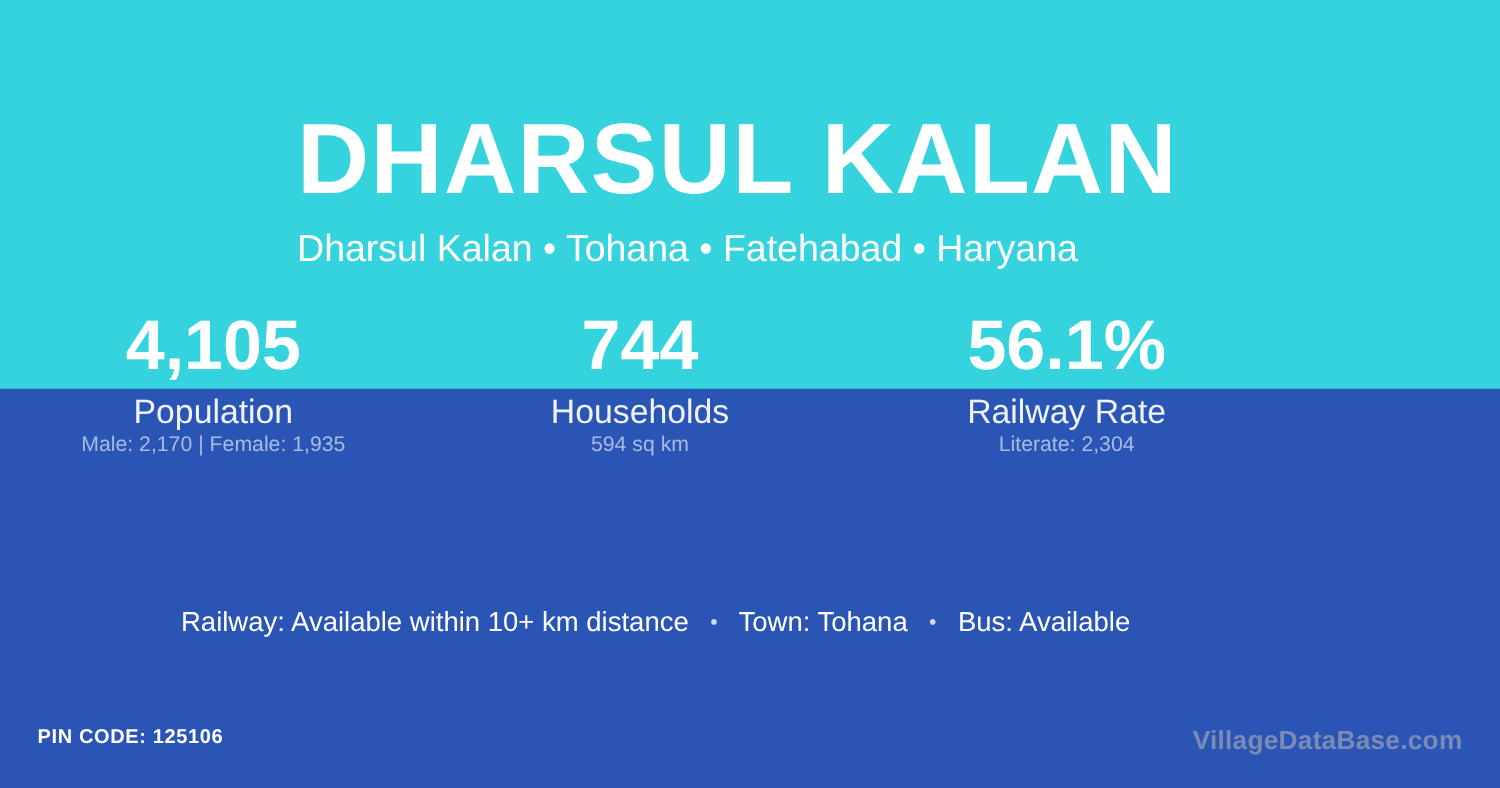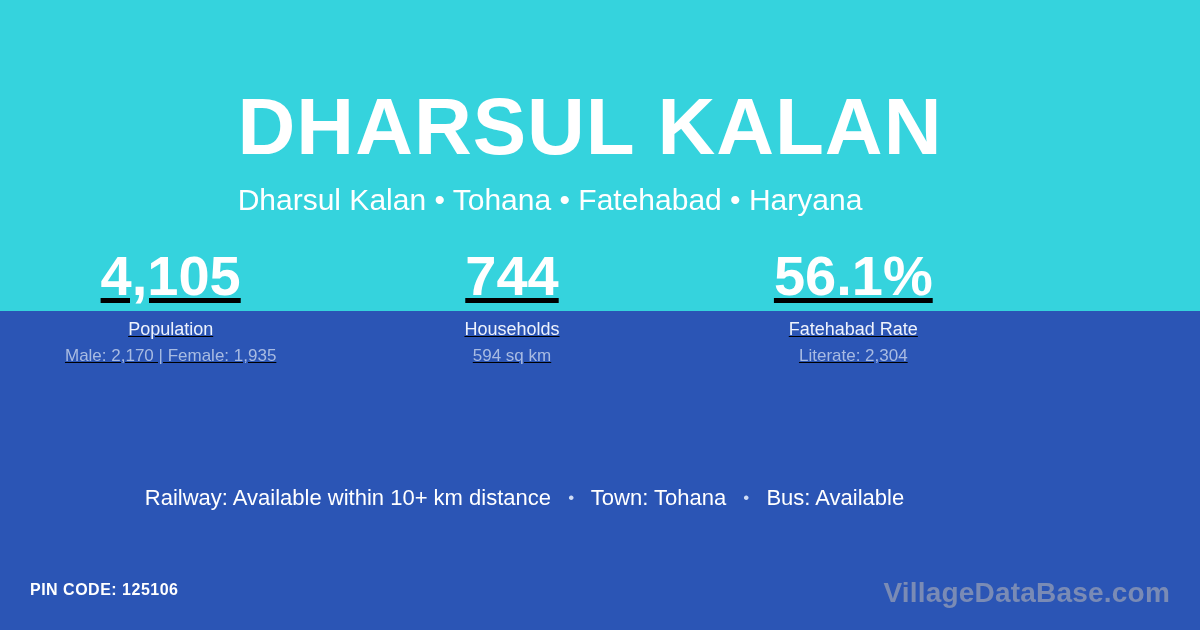--- a/index.html
+++ b/index.html
@@ -55,38 +55,37 @@
     white-space: nowrap;
   }
   
   .stats-row {
     position: absolute;
     left: 0;
     top: 245px;
     width: 1024px;
     height: 140px;
     display: flex;
-    text-decoration: underline;
   }
   .stat {
     flex: 1 1 0;
     text-align: center;
     position: relative;
   }
   .stat-value {
     font-size: 56px;
     line-height: 62px;
     font-weight: 700;
     color: #ffffff;
     letter-spacing: 0px;
     white-space: nowrap;
   }
   .stat-label {
     margin-top: 6px;
-    font-size: 18px;
+    font-size: 27px;
     line-height: 32px;
     font-weight: 400;
     color: #eef3fc;
     white-space: nowrap;
   }
   .stat-sub {
     margin-top: 0;
     font-size: 17px;
     line-height: 21px;
     font-weight: 400;
@@ -121,21 +120,21 @@
     line-height: 34px;
     font-weight: 700;
     letter-spacing: 0.5px;
     color: #ffffff;
     white-space: nowrap;
   }
   .brand {
     position: absolute;
     right: 30px;
     top: 578px;
-    font-size: 28px;
+    font-size: 21px;
     line-height: 30px;
     font-weight: 700;
     letter-spacing: 0.2px;
     color: #7a8bb5;
     white-space: nowrap;
   }
 </style>
 </head>
 <body>
 
@@ -156,21 +155,21 @@
     </div>
 
     <div class="stat">
       <div class="stat-value">744</div>
       <div class="stat-label">Households</div>
       <div class="stat-sub">594 sq km</div>
     </div>
 
     <div class="stat">
       <div class="stat-value">56.1%</div>
-      <div class="stat-label">Fatehabad Rate</div>
+      <div class="stat-label">Railway Rate</div>
       <div class="stat-sub">Literate: 2,304</div>
     </div>
 
   </div>
 
   <div class="amenities">
     <span>Railway: Available within 10+ km distance</span>
     <span class="sep">•</span>
     <span>Town: Tohana</span>
     <span class="sep">•</span>

